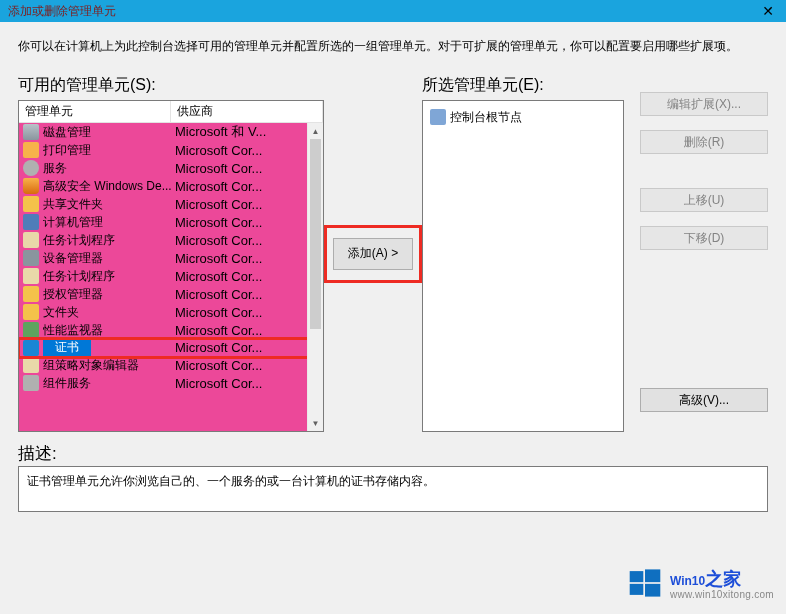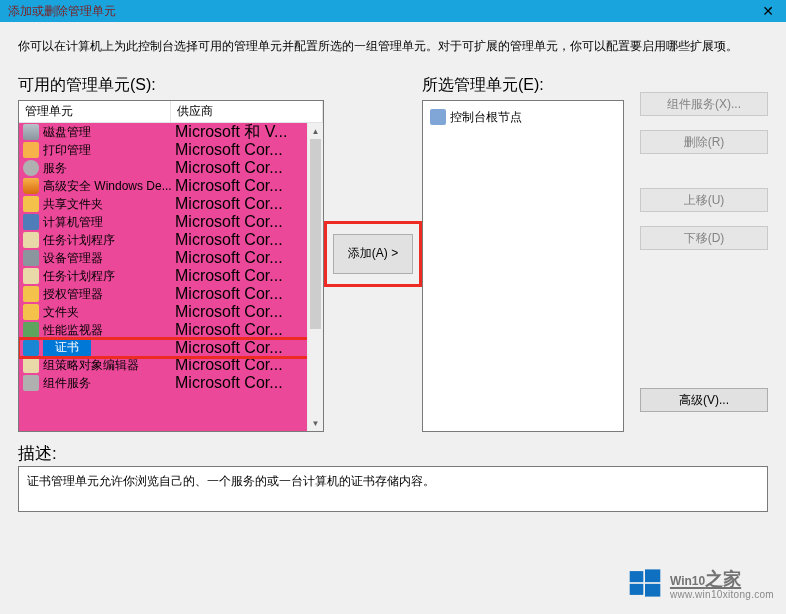--- a/index.html
+++ b/index.html
@@ -29,42 +29,42 @@
 .col2 { flex: 1; }
 
 .list-body { position: relative; height: calc(100% - 22px); overflow: hidden; }
 .list-scroll { position: absolute; right: 0; top: 0; width: 16px; height: 100%; background: #f0f0f0; border-left: 1px solid #e9e9e9; }
 .scroll-up, .scroll-down { height: 16px; display: flex; align-items: center; justify-content: center; font-size: 8px; color: #606060; }
 .scroll-thumb { position: absolute; left: 2px; right: 2px; top: 16px; height: 190px; background: #cdcdcd; }
 
 .list-row { display: flex; height: 18px; align-items: center; }
 .list-row .icon { width: 16px; height: 16px; margin: 0 4px 0 4px; flex-shrink: 0; }
 .list-row .name { width: 128px; font-size: 12px; white-space: nowrap; overflow: hidden; }
-.list-row .vendor { font-size: 16px; padding-left: 4px; white-space: nowrap; overflow: hidden; }
+.list-row .vendor { font-size: 13px; padding-left: 4px; white-space: nowrap; overflow: hidden; }
 .list-row.selected .name-wrap { background: #0078d7; color: #fff; padding: 0 12px; }
 .name-wrap { display: inline-block; }
 
 .highlight-row { outline: 3px solid #ee2b23; outline-offset: -1px; padding-bottom: 1px; margin-bottom: -1px; }
 
 .tree-box { border: 1px solid #7a7a7a; background: #fff; height: 332px; padding: 7px; }
 .tree-item { display: flex; align-items: center; height: 18px; gap: 4px; }
 .tree-item .icon { width: 16px; height: 16px; }
 
 .add-btn-wrap { border: 3px solid #ee2b23; padding: 10px 6px; }
-.btn { background: #e1e1e1; border: 1px solid #adadad; height: 40px; min-width: 80px; font-size: 12px; display: flex; align-items: center; justify-content: center; cursor: default; padding: 0 8px; }
+.btn { background: #e1e1e1; border: 1px solid #adadad; height: 32px; min-width: 80px; font-size: 12px; display: flex; align-items: center; justify-content: center; cursor: default; padding: 0 8px; }
 .btn.disabled { color: #838383; background: #e6e6e6; border-color: #c9c9c9; }
 
 .side-btn { width: 128px; height: 24px; margin-bottom: 14px; }
 
 .desc-label { font-size: 17px; margin-top: 10px; margin-bottom: 1px; }
 .desc-box { border: 1px solid #7a7a7a; background: #fff; height: 46px; padding: 6px 8px; font-size: 12px; }
 
 .watermark { position: absolute; right: 12px; bottom: 14px; display: flex; align-items: center; gap: 8px; }
 .watermark .logo { width: 34px; height: 34px; }
-.watermark .txt { font-size: 22px; font-weight: 600; color: #737373; line-height: 1; text-decoration: underline; }
+.watermark .txt { font-size: 22px; font-weight: 600; color: #1d4ed8; line-height: 1; }
 .watermark .sub { font-size: 10px; color: #888; letter-spacing: 0.3px; }
 
 
 .ic { display: inline-block; width: 16px; height: 16px; border-radius: 2px; }
 .ic-disk { background: linear-gradient(#b9c2c9,#8a959e); }
 .ic-print { background: #f7b24a; }
 .ic-serv { background: #b0b0b0; border-radius: 50%; }
 .ic-shield { background: linear-gradient(#f7b24a,#d96a0e); border-radius: 2px 2px 4px 4px; }
 .ic-share { background: #f4c24a; }
 .ic-comp { background: #4f7db9; }
@@ -197,21 +197,21 @@
       <div class="tree-box">
         <div class="tree-item">
           <span class="ic ic-root icon"></span>
           <span>控制台根节点</span>
         </div>
       </div>
     </div>
 
     <div class="button-col">
       <div style="height:17px"></div>
-      <div class="btn side-btn disabled">组件服务(X)...</div>
+      <div class="btn side-btn disabled">编辑扩展(X)...</div>
       <div class="btn side-btn disabled">删除(R)</div>
       <div style="height:20px"></div>
       <div class="btn side-btn disabled">上移(U)</div>
       <div class="btn side-btn disabled">下移(D)</div>
       <div style="height:124px"></div>
       <div class="btn side-btn">高级(V)...</div>
     </div>
 
   </div>
 

